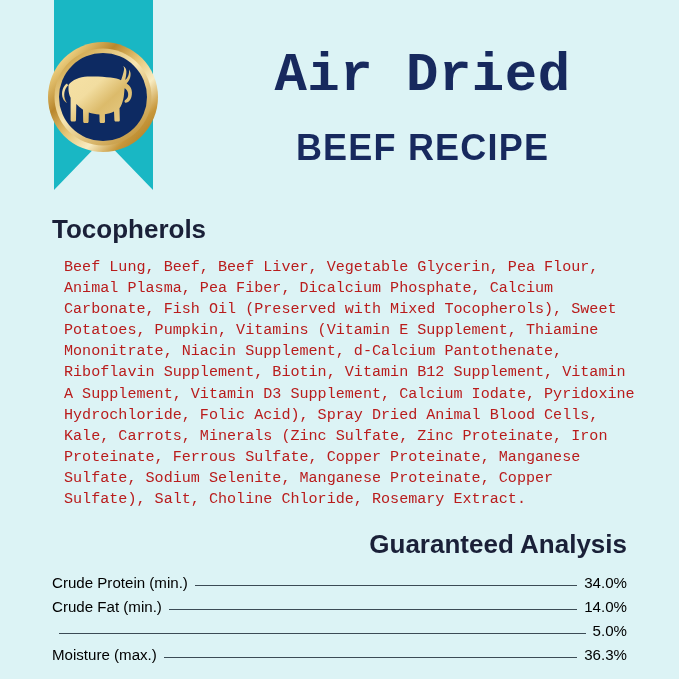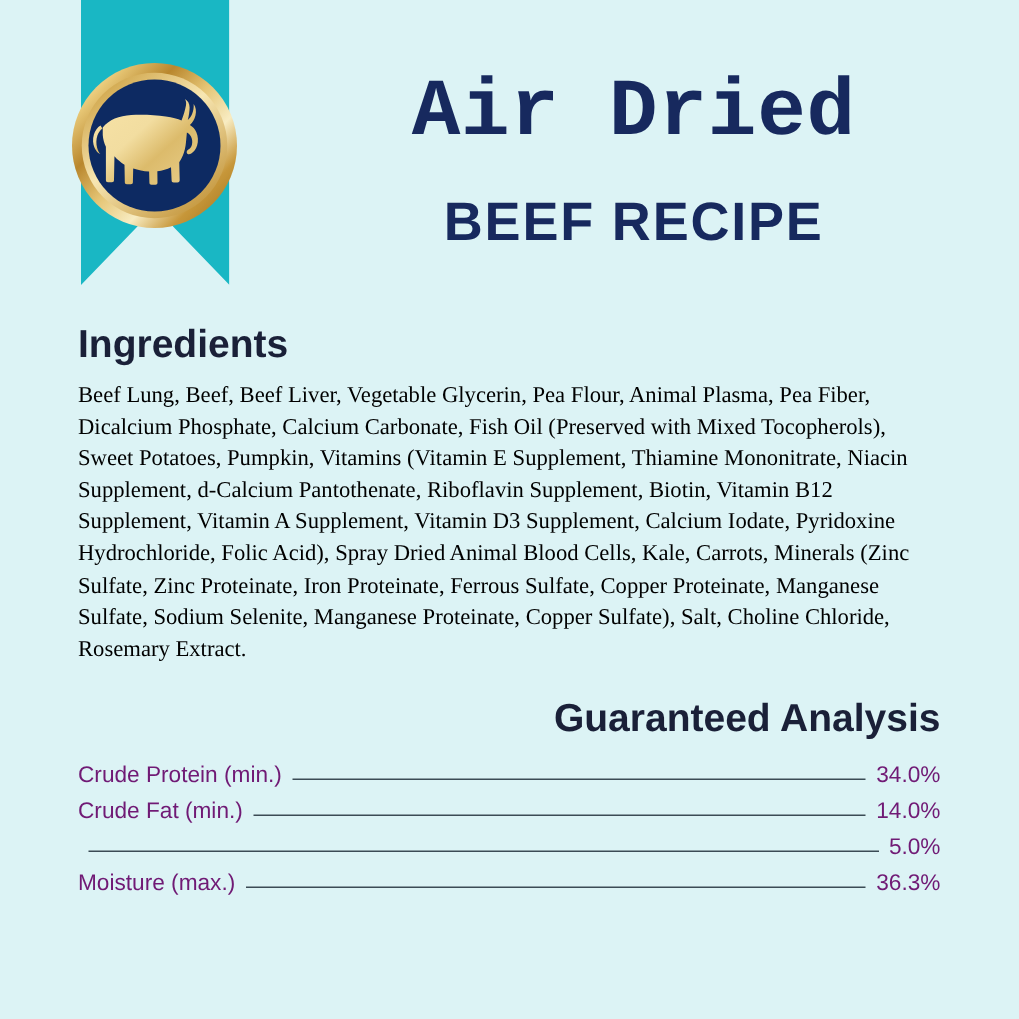--- a/index.html
+++ b/index.html
@@ -84,39 +84,39 @@
   }
   .section-heading {
     font-family: "Liberation Sans", sans-serif;
     font-weight: bold;
     font-size: 26px;
     line-height: 31px;
     color: #1a2038;
     margin: 0 0 9px 0;
   }
   #ingredients-text {
-    font-family: Liberation Serif, serif;
+    font-family: Liberation Mono, monospace;
     font-size: 15.1px;
     line-height: 21.1px;
-    color: #000000;
-    margin: 0;
+    color: #b91c1c;
+    margin: 12px;
     text-align: left;
     width: 573px;
   }
 
   #analysis-section { margin-top: 19px; }
   #analysis-heading { margin-bottom: 7px; text-align: right; }
 
   .analysis-row {
     display: flex;
     align-items: flex-end;
     font-family: "Liberation Sans", sans-serif;
     font-size: 15.1px;
     line-height: 15.1px;
-    color: #701a75;
+    color: #000000;
     height: 24px;
   }
   .analysis-label { white-space: nowrap; padding-bottom: 1px; }
   .analysis-leader {
     flex: 1 1 auto;
     border-bottom: 1.15px solid #3b4b55;
     margin: 0 7px 5px 7px;
     min-width: 10px;
     height: 0;
   }
@@ -230,21 +230,21 @@
 
     <div id="title-block">
       <div id="title-main">Air Dried</div>
       <div id="title-sub">BEEF RECIPE</div>
     </div>
   </div>
 
   <div id="content">
 
     <div id="ingredients-section">
-      <div class="section-heading">Ingredients</div>
+      <div class="section-heading">Tocopherols</div>
       <div id="ingredients-text">Beef Lung, Beef, Beef Liver, Vegetable Glycerin, Pea Flour, Animal Plasma, Pea Fiber, Dicalcium Phosphate, Calcium Carbonate, Fish Oil (Preserved with Mixed Tocopherols), Sweet Potatoes, Pumpkin, Vitamins (Vitamin E Supplement, Thiamine Mononitrate, Niacin Supplement, d-Calcium Pantothenate, Riboflavin Supplement, Biotin, Vitamin B12 Supplement, Vitamin A Supplement, Vitamin D3 Supplement, Calcium Iodate, Pyridoxine Hydrochloride, Folic Acid), Spray Dried Animal Blood Cells, Kale, Carrots, Minerals (Zinc Sulfate, Zinc Proteinate, Iron Proteinate, Ferrous Sulfate, Copper Proteinate, Manganese Sulfate, Sodium Selenite, Manganese Proteinate, Copper Sulfate), Salt, Choline Chloride, Rosemary Extract.</div>
     </div>
 
     <div id="analysis-section">
       <div class="section-heading" id="analysis-heading">Guaranteed Analysis</div>
 
       <div class="analysis-row">
         <span class="analysis-label">Crude Protein (min.)</span>
         <span class="analysis-leader"></span>
         <span class="analysis-value">34.0%</span>

